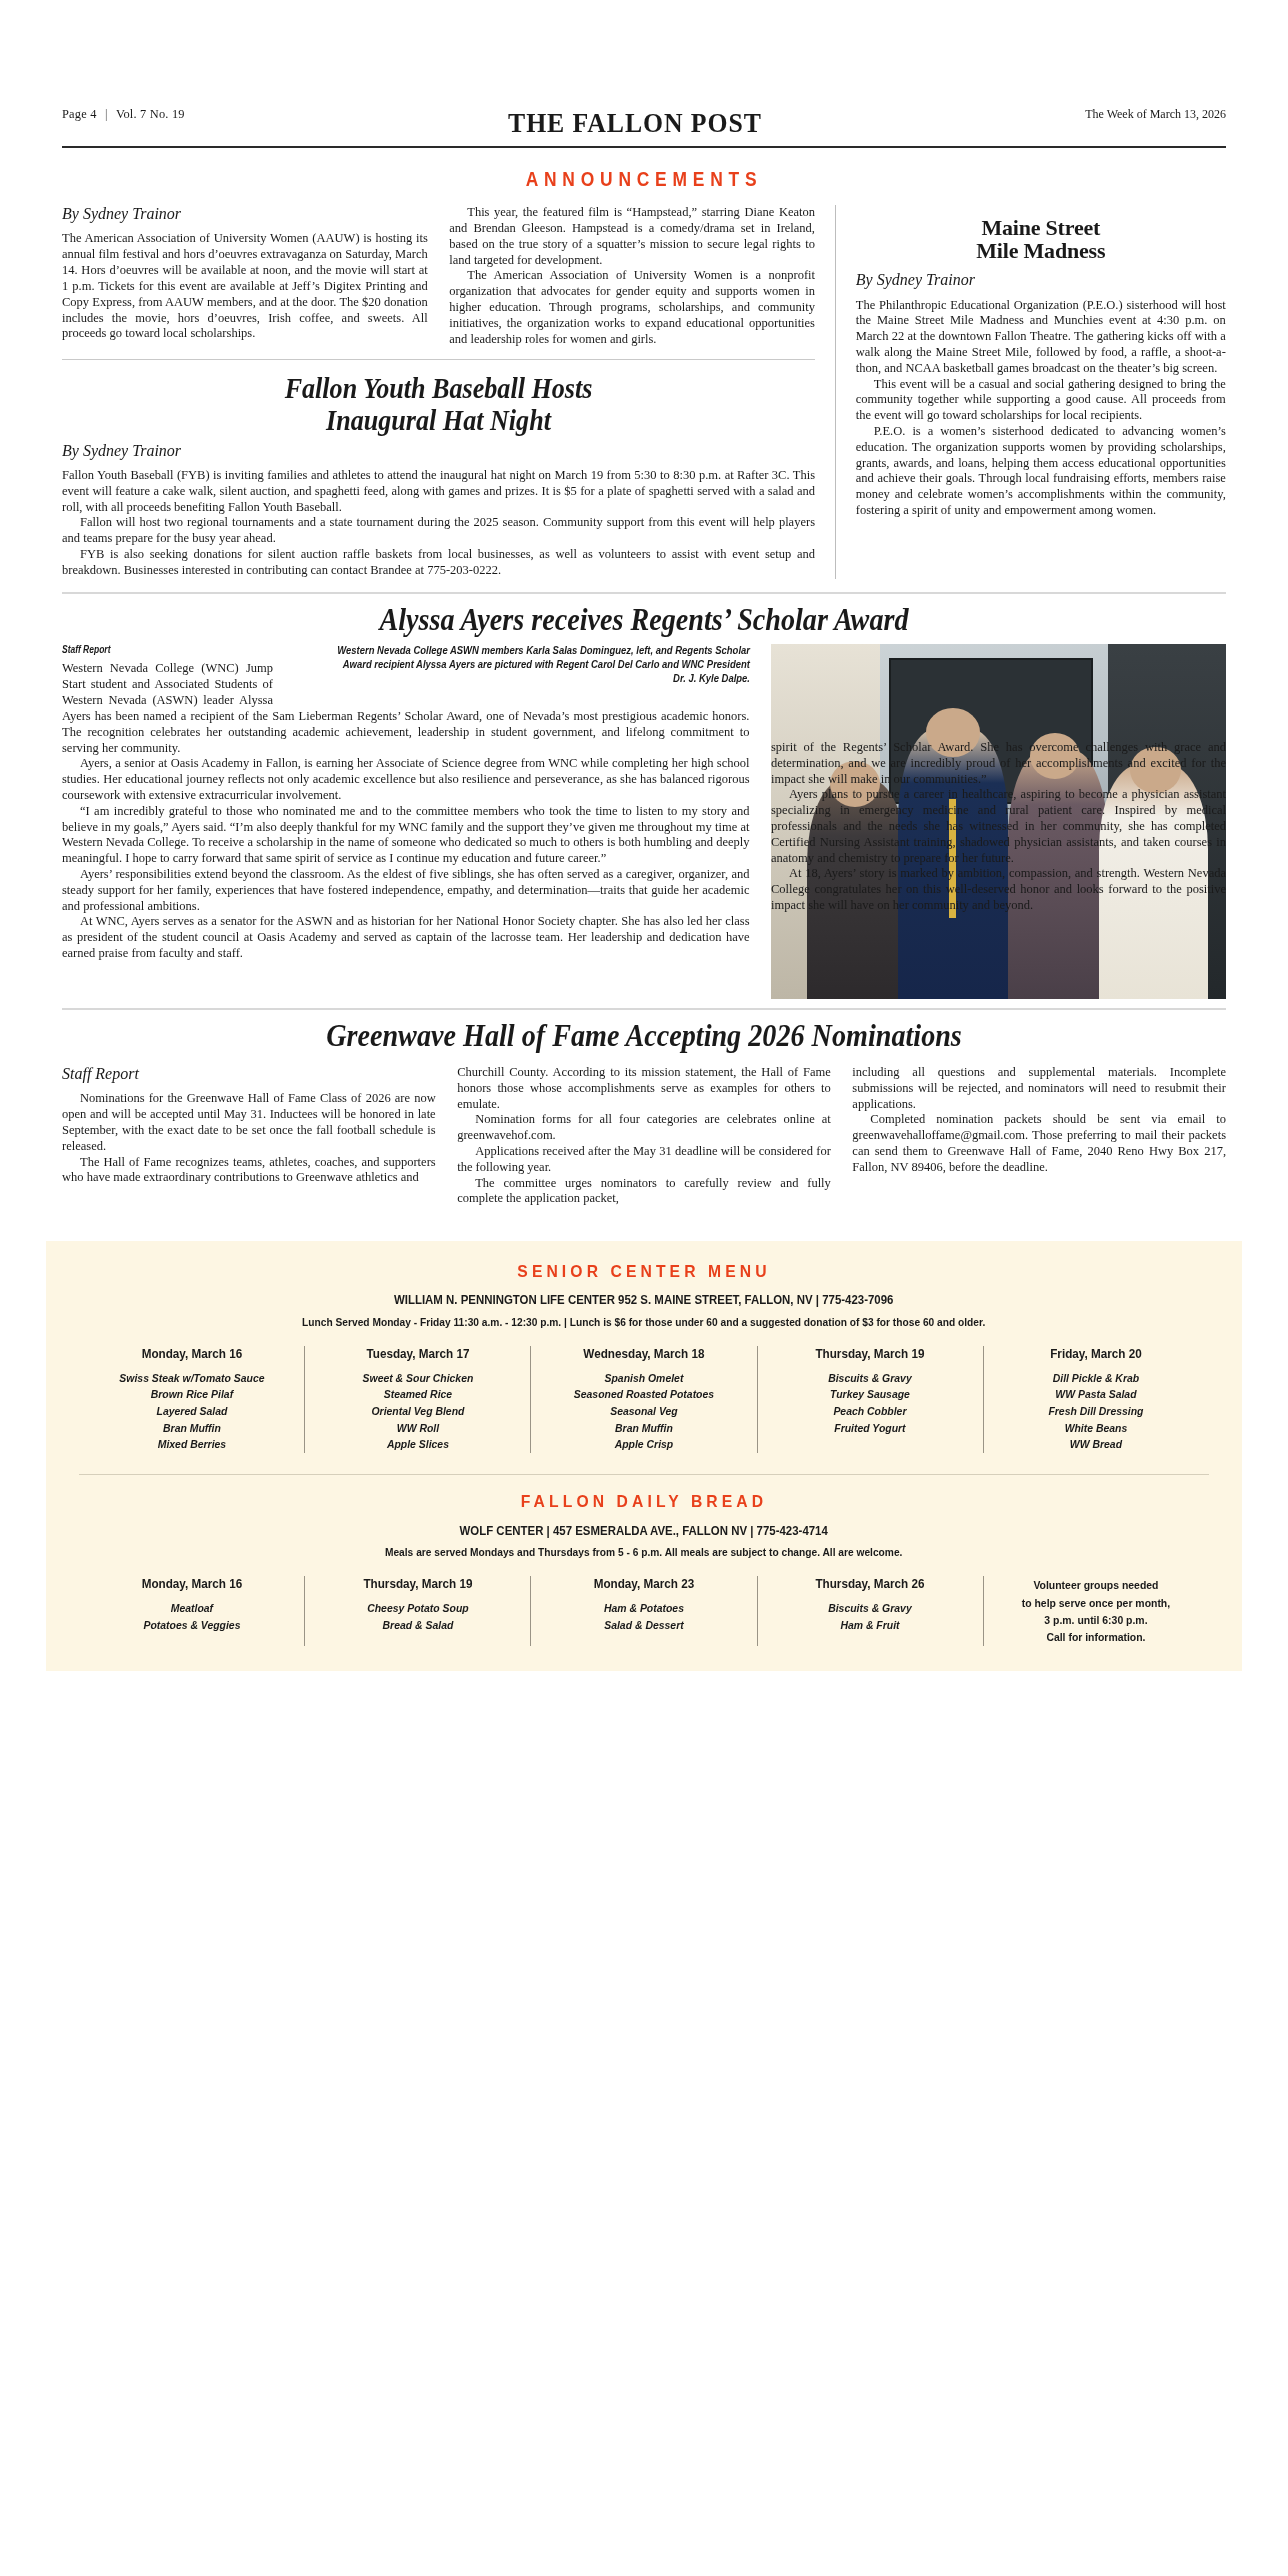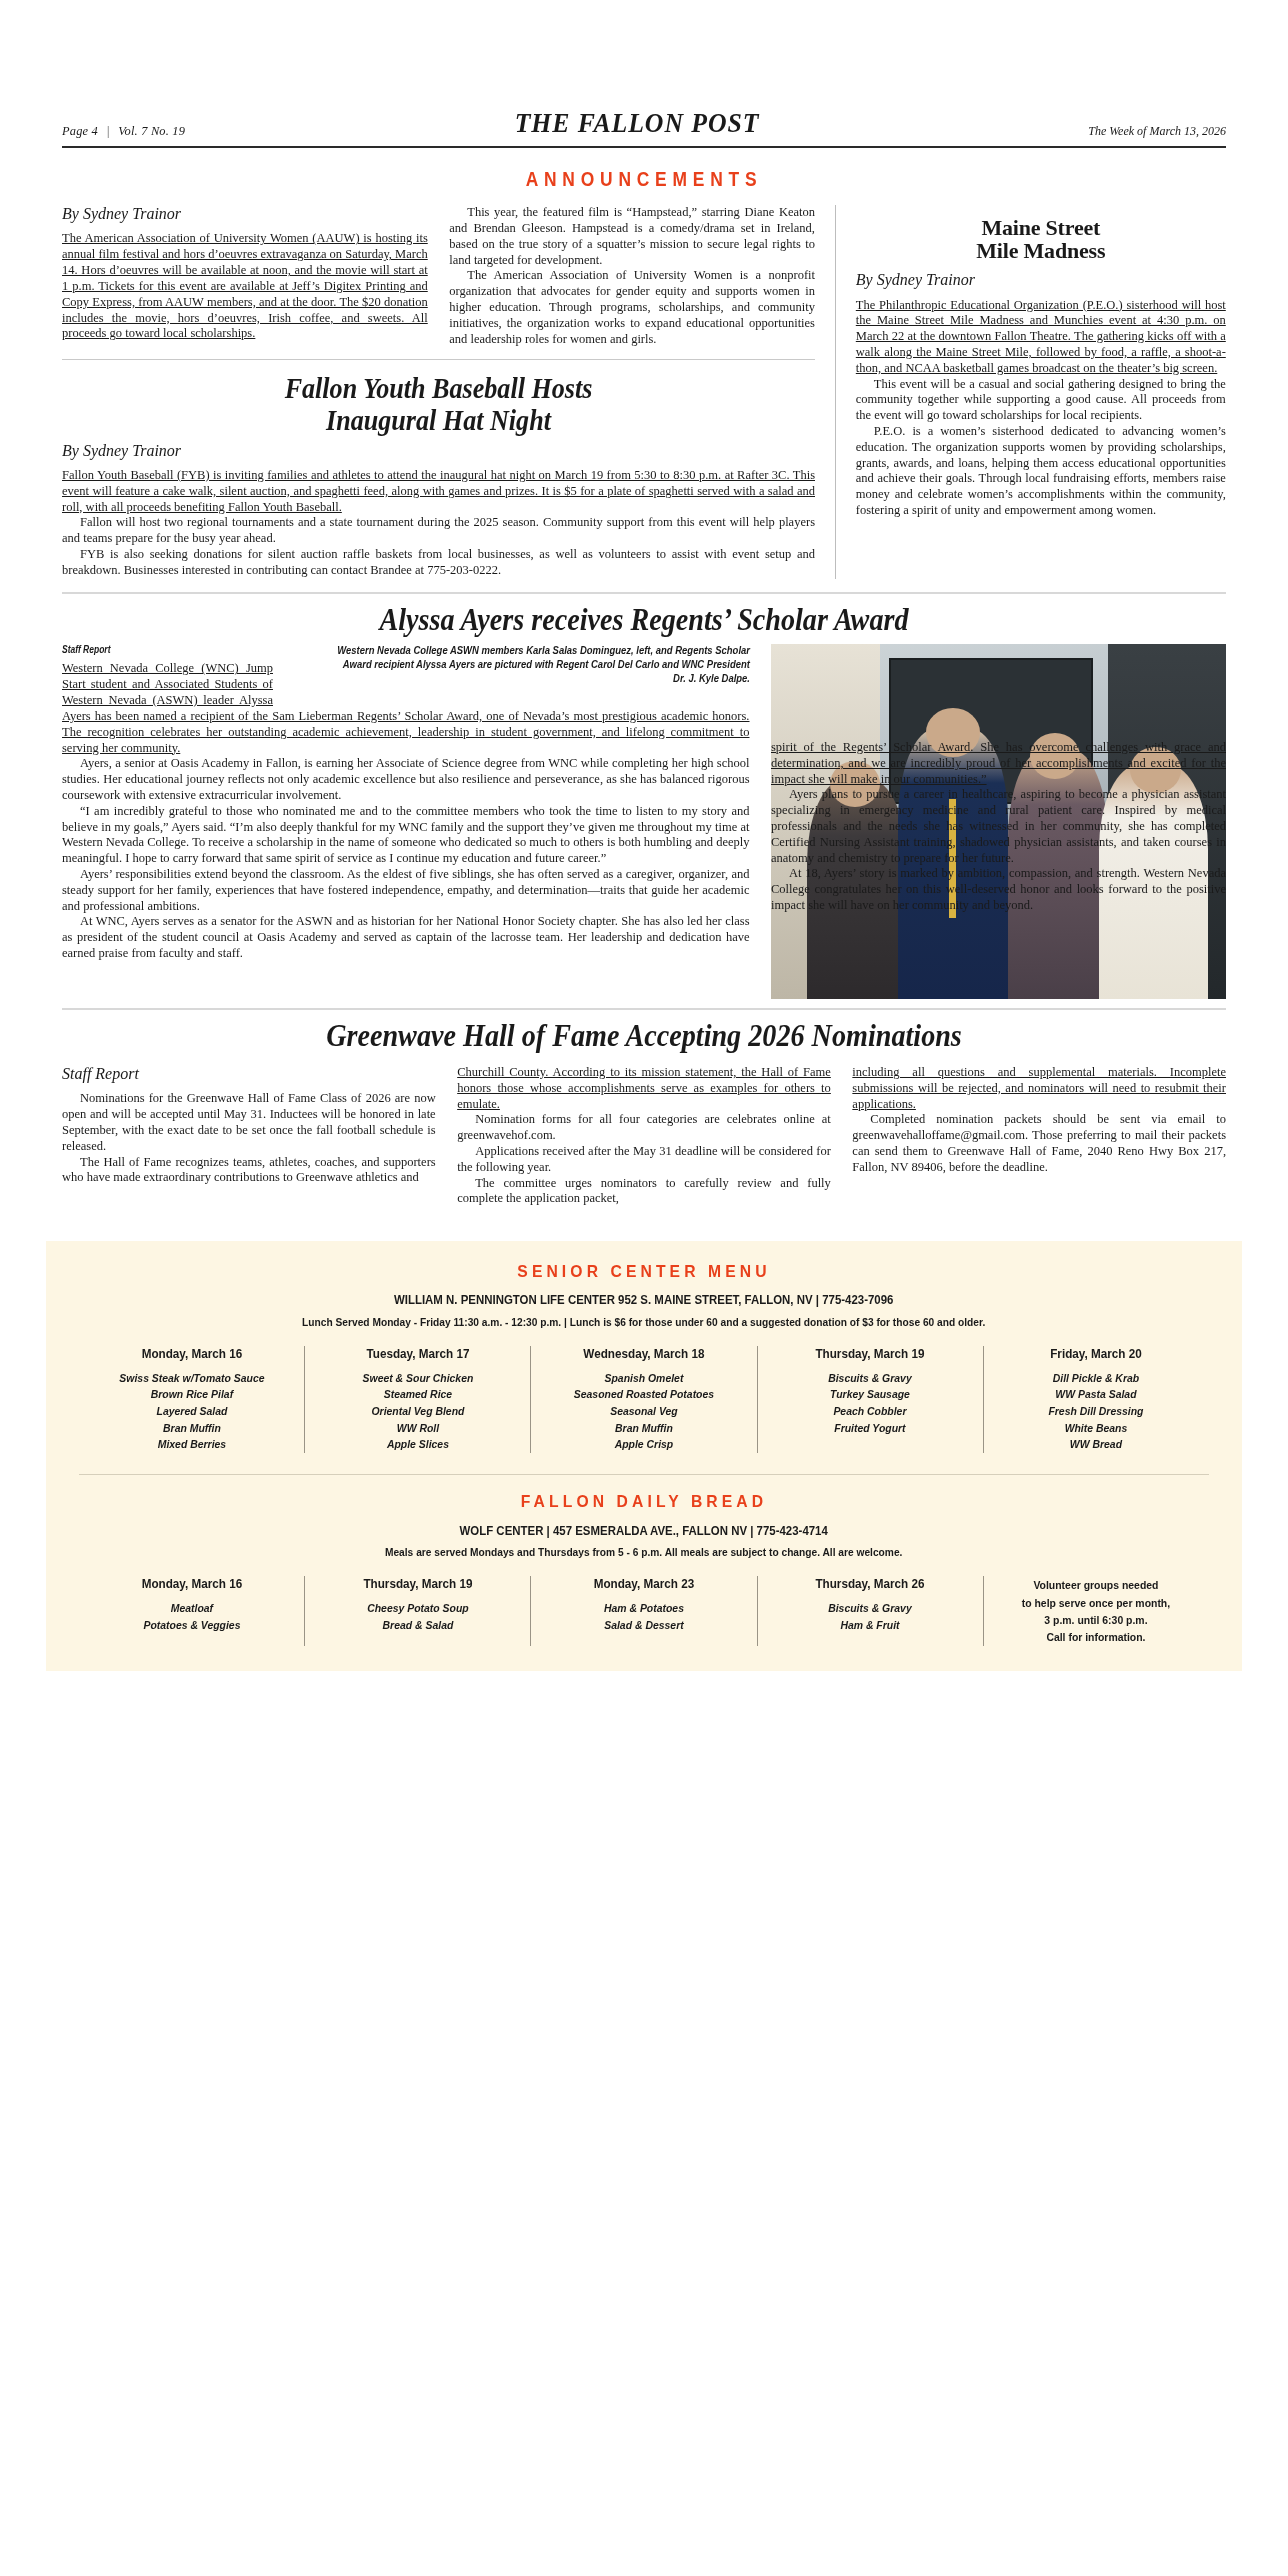--- a/index.html
+++ b/index.html
@@ -1,20 +1,20 @@
 <!DOCTYPE html>
 <html style="font-size:13.2px"><head>
 <meta charset="utf-8">
 <style>
   html,body{margin:0;padding:0;background:#fff;}
   body{width:1288px;height:2576px;font-family:"Liberation Serif",serif;color:#1a1a1a;-webkit-font-smoothing:antialiased;}
   .page{width:1288px;height:2576px;position:relative;box-sizing:border-box;padding:0 62px;}
 
   
-  .masthead{display:flex;align-items:flex-end;justify-content:space-between;padding-top:107px;padding-bottom:5px;font-style:italic;}
+  .masthead{display:flex;align-items:flex-start;justify-content:space-between;padding-top:107px;padding-bottom:5px;}
   .mh-left{font-family:"Liberation Serif",serif;font-size:12.4px;letter-spacing:0.2px;white-space:nowrap;}
   .mh-left .sep{display:inline-block;margin:0 8.3px;color:#555;}
   .mh-title{font-family:"Liberation Serif",serif;font-weight:700;font-size:28px;letter-spacing:1px;transform:scaleX(.92);transform-origin:center;white-space:nowrap;}
   .mh-right{font-family:"Liberation Serif",serif;font-size:12px;white-space:nowrap;}
   .rule-thick{border-top:2.1px solid #2a2a2a;margin-top:1.7px;}
 
   
   .kicker{text-align:center;color:#e8401b;font-family:"Liberation Sans",sans-serif;font-weight:700;font-size:17.4px;letter-spacing:5.8px;margin:21.5px 0 15px;transform:scaleY(1.12);}
 
   
@@ -24,21 +24,21 @@
   
   h1.hl-serif{font-family:"Liberation Serif",serif;font-weight:700;font-size:34px;line-height:1.04;text-align:center;margin:5px 0 8.3px;letter-spacing:-0.2px;}
   h1.hl-ital{font-family:"Liberation Serif",serif;font-style:italic;font-weight:700;font-size:29px;line-height:1.12;text-align:center;margin:3.3px 0 5px;transform:scaleX(.9);transform-origin:center;}
   h1.hl-ital-wide{font-family:"Liberation Serif",serif;font-style:italic;font-weight:700;font-size:32px;line-height:1.1;text-align:center;margin:8.3px 0 6.6px;transform:scaleX(.88);transform-origin:center;}
 
   .byline{font-family:"Liberation Serif",serif;font-style:italic;font-size:16px;margin:0 0 8.3px;}
   .byline-sm{font-family:"Liberation Sans",sans-serif;font-style:italic;font-weight:600;font-size:10px;margin:0 0 6.6px;transform:scaleX(.85);transform-origin:left;}
 
   p.body{font-family:"Liberation Serif",serif;font-size:12.5px;line-height:1.265;margin:0;text-align:justify;hyphens:auto;}
   p.body + p.body{text-indent:18px;}
-  p.body.noindent{text-indent:0;text-decoration:underline;}
+  p.body.noindent{text-indent:0;}
 
   
   .top-wrap{display:flex;}
   .top-left{width:773px;padding-right:20px;box-sizing:border-box;}
   .vdiv{width:0.8px;background:#bdbdbd;flex:0 0 0.8px;}
   .top-right{width:390px;padding-left:20px;box-sizing:border-box;}
 
   .two-col{display:flex;gap:21.5px;}
   .two-col > div{flex:1;}
 

